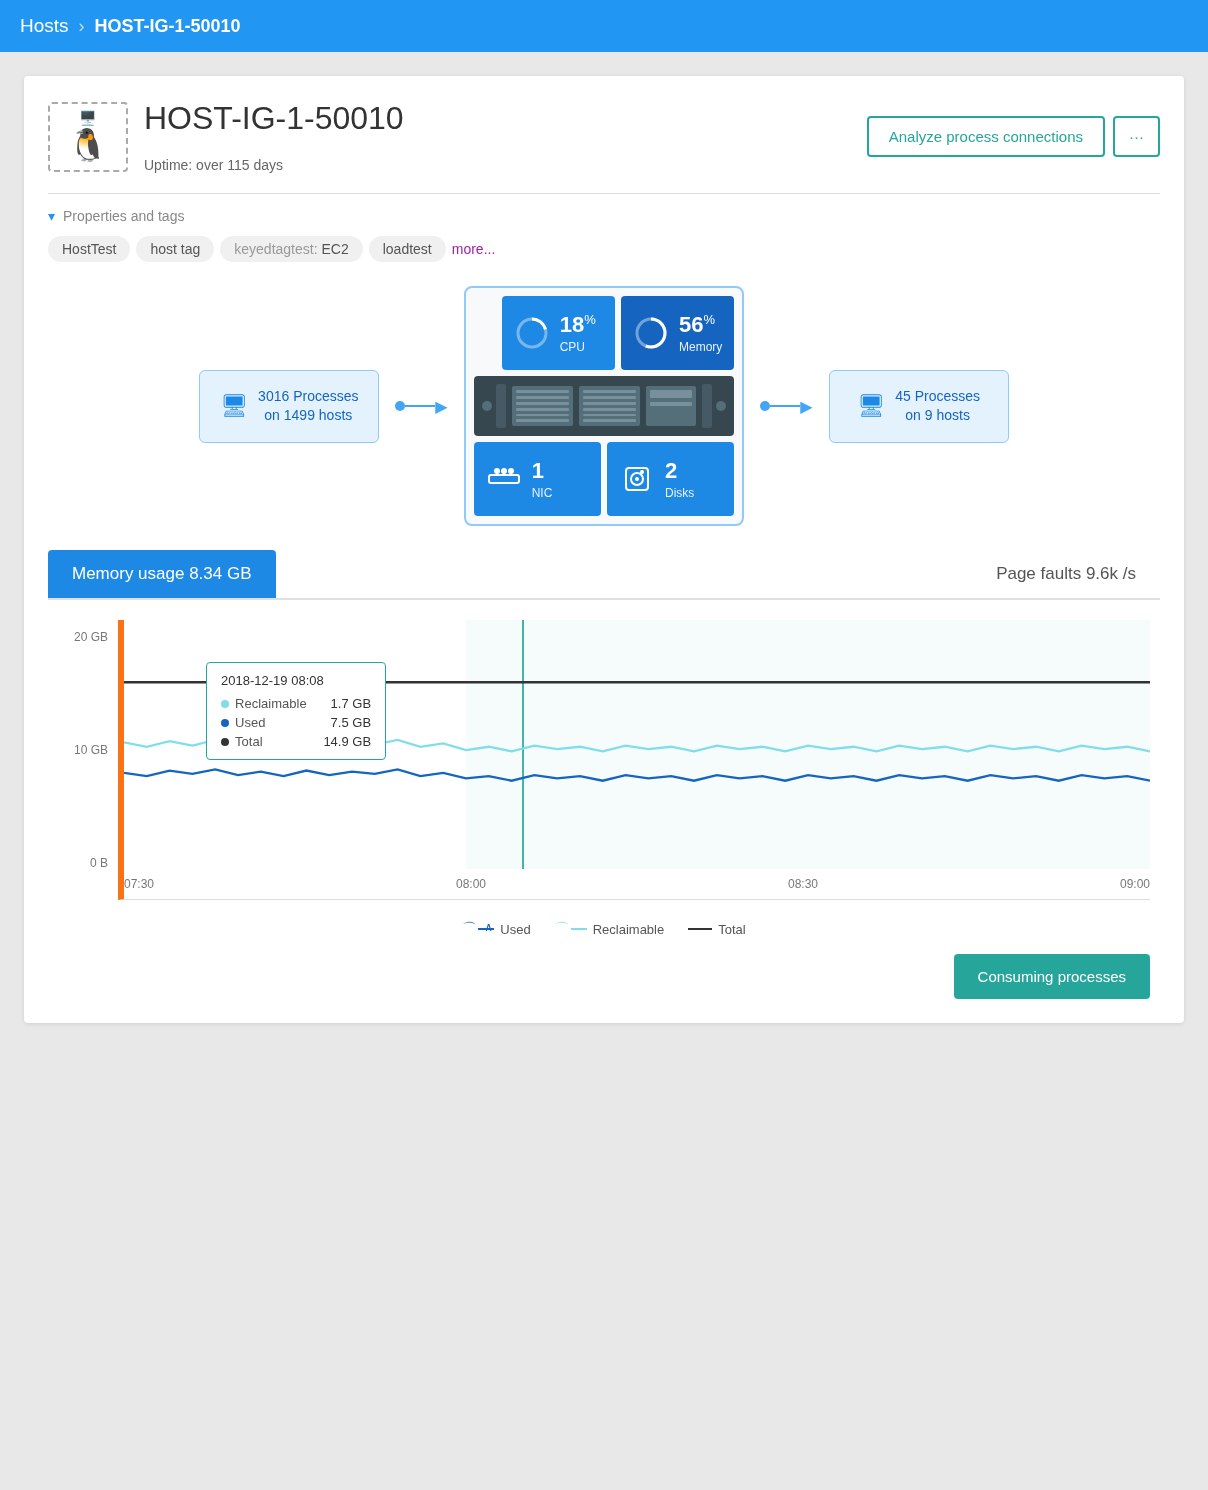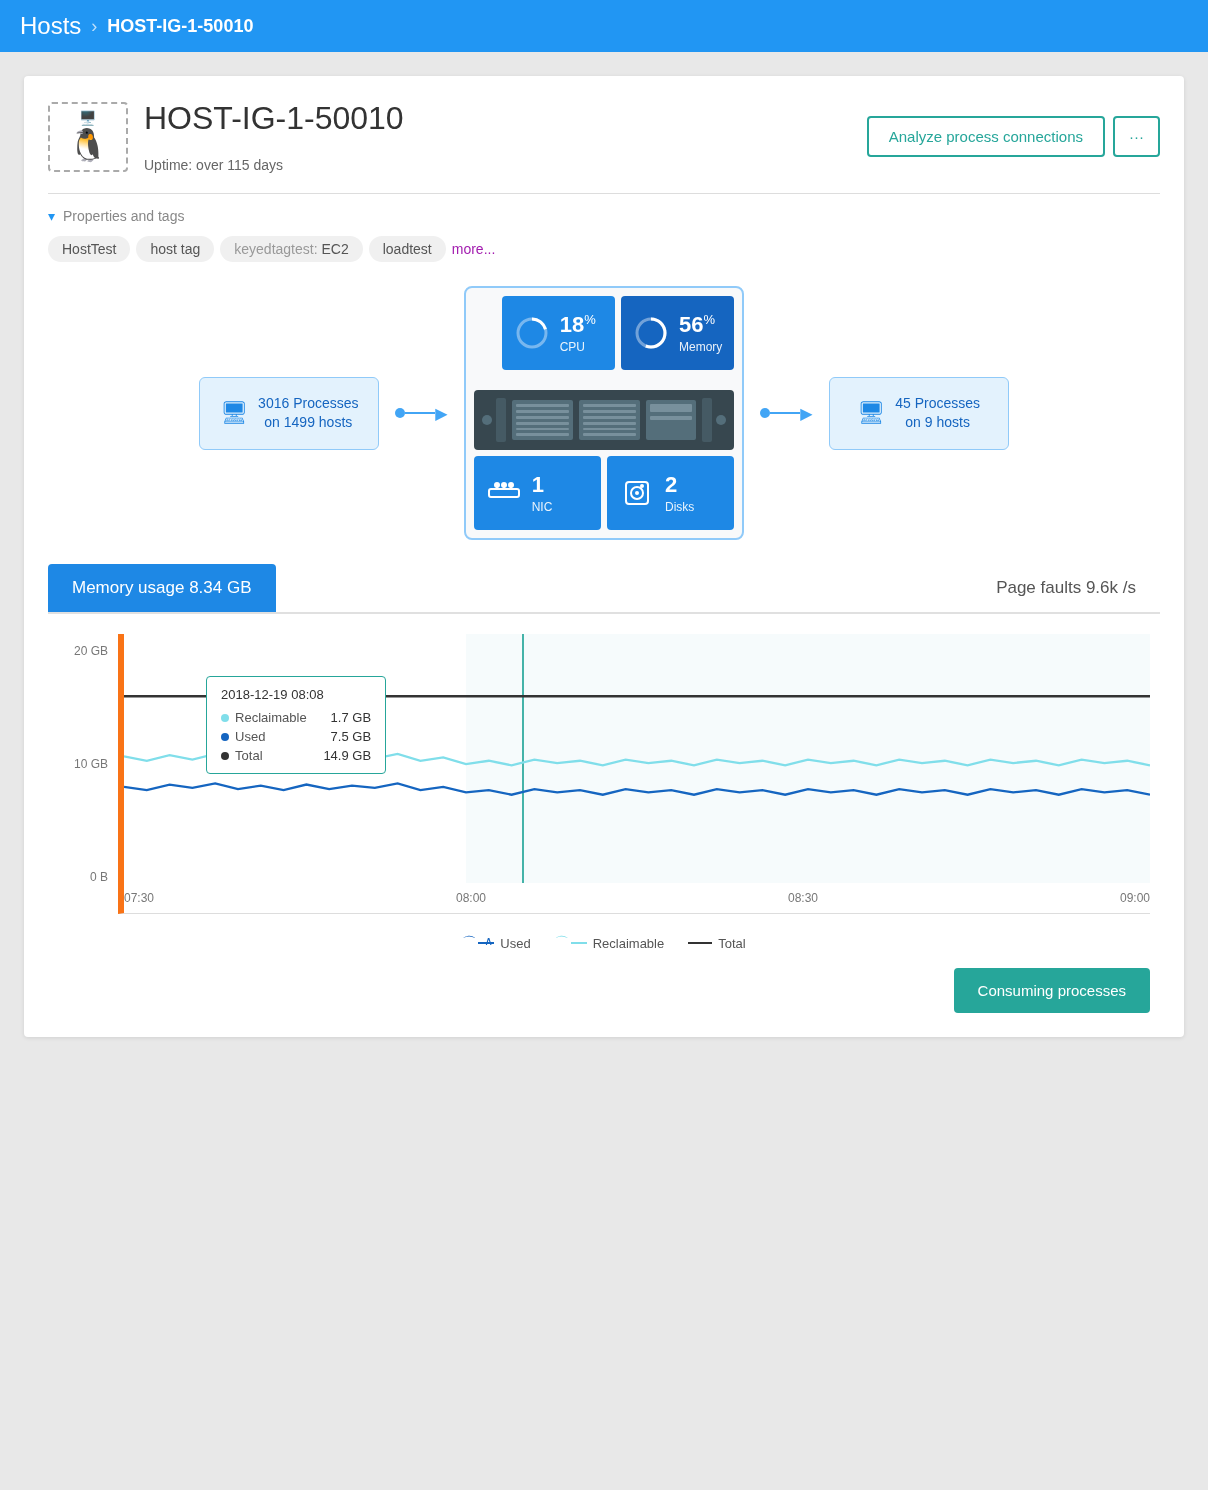--- a/index.html
+++ b/index.html
@@ -1,20 +1,20 @@
 <!DOCTYPE html>
 <html><head>
   <meta charset="utf-8">
   <style>
     * { box-sizing: border-box; margin: 0; padding: 0; }
     body { font-family: -apple-system, BlinkMacSystemFont, 'Segoe UI', sans-serif; background: #e8e8e8; width: 1208px; }
 
     
     .header { background: #2196f3; display: flex; align-items: center; padding: 0 20px; height: 52px; }
-    .header-hosts { color: white; font-size: 24px; font-weight: 500; }
+    .header-hosts { color: white; font-size: 19px; font-weight: 500; }
     .header-chevron { color: rgba(255,255,255,0.7); margin: 0 10px; font-size: 18px; }
     .header-host-name { color: white; font-size: 18px; font-weight: 600; }
 
     
     .main-card { background: white; margin: 24px 24px; border-radius: 4px; padding: 24px; box-shadow: 0 1px 4px rgba(0,0,0,0.1); }
 
     
     .host-info { display: flex; align-items: center; justify-content: space-between; margin-bottom: 20px; }
     .host-identity { display: flex; align-items: center; gap: 16px; }
     .host-icon { width: 80px; height: 70px; border: 2px dashed #aaa; border-radius: 4px; display: flex; align-items: center; justify-content: center; position: relative; }
@@ -35,21 +35,21 @@
 
     
     .infra-diagram { display: flex; align-items: center; justify-content: center; gap: 16px; margin: 0 0 24px 0; }
 
     .process-box { background: #e3f2fd; border: 1px solid #90caf9; border-radius: 6px; padding: 16px; width: 180px; text-align: center; }
     .process-box-text { font-size: 14px; color: #1565c0; font-weight: 500; line-height: 1.4; }
     .arrow-dot { width: 10px; height: 10px; background: #42a5f5; border-radius: 50%; }
     .arrow-line { width: 30px; height: 2px; background: #42a5f5; }
 
     .server-container { border: 2px solid #90caf9; border-radius: 8px; padding: 8px; background: #f8f9fa; }
-    .server-metrics { display: grid; grid-template-columns: 1fr 1fr; gap: 6px; margin-bottom: 20px; padding-left: 28px; }
+    .server-metrics { display: grid; grid-template-columns: 1fr 1fr; gap: 6px; margin-bottom: 6px; padding-left: 28px; }
     .metric-tile { border-radius: 4px; padding: 16px 12px; display: flex; align-items: center; gap: 10px; }
     .metric-tile.cpu { background: #1e88e5; }
     .metric-tile.memory { background: #1565c0; }
     .metric-tile.nic { background: #1e88e5; }
     .metric-tile.disks { background: #1e88e5; }
     .metric-icon { width: 36px; height: 36px; display: flex; align-items: center; justify-content: center; }
     .metric-info { color: white; }
     .metric-value { font-size: 22px; font-weight: 600; }
     .metric-value sup { font-size: 13px; font-weight: 400; }
     .metric-label { font-size: 12px; opacity: 0.9; margin-top: 2px; }

